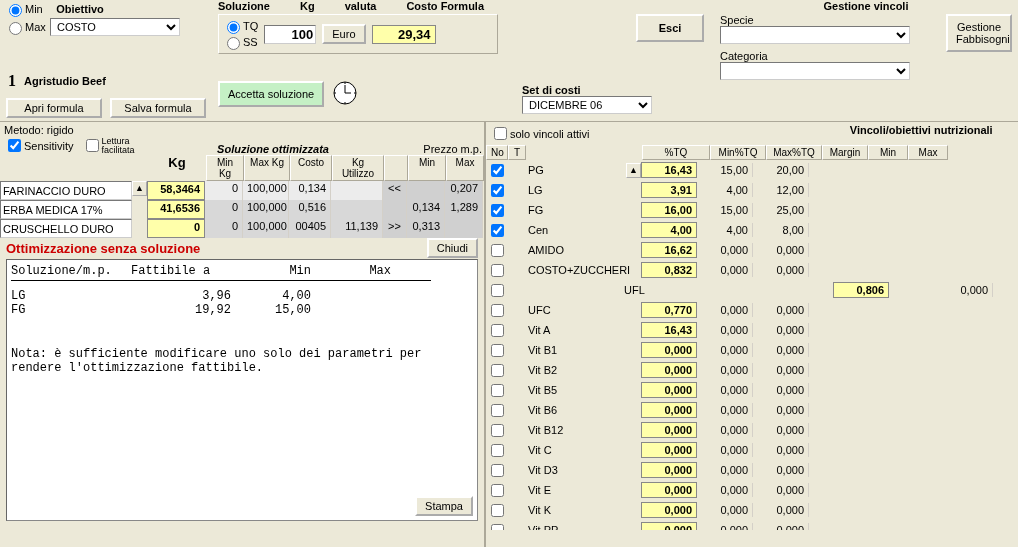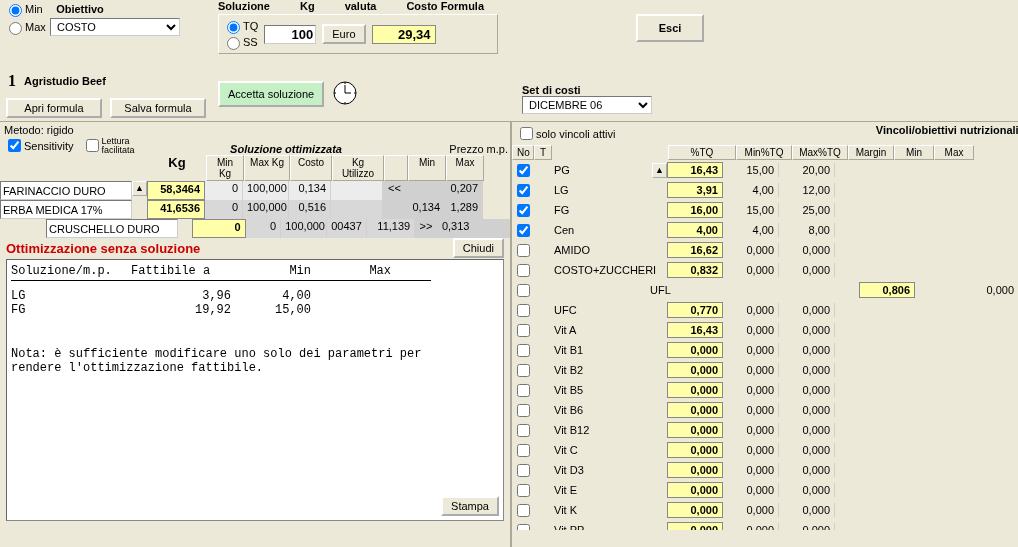--- a/index.html
+++ b/index.html
@@ -118,20 +118,32 @@
           </div>
       </div>
       <input type="text" class="bold" style="width: 52px; text-align: right; font-size: 13px;" value="100">
       <button class="s-btn raised">Euro</button>
       <div class="yellow-field-bold" style="width:64px; font-size:13px;">29,34</div>
     </div>
   </div>
 
   <button class="s-btn raised bold" style="position:absolute; left:636px; top:14px; width:68px; height:28px;">Esci</button>
 
+  <div style="position:absolute; left:720px; top:0; width:292px;">
+    <div class="bold" style="text-align:center;">Gestione vincoli</div>
+    <div style="display:flex; gap:6px; margin-top:2px;">
+      <div style="flex:1;">
+        <div>Specie</div>
+        <select style="width:190px;"><option></option></select>
+        <div style="margin-top:6px;">Categoria</div>
+        <select style="width:190px;"><option></option></select>
+      </div>
+      <button class="s-btn raised" style="width:66px; height:38px; white-space:normal;">Gestione Fabbisogni</button>
+    </div>
+  </div>
 
   <div style="position:absolute; left:8px; top:72px;" class="row">
     <span class="bold" style="font-size:16px; font-family:'Times New Roman',serif; margin-right:8px;">1</span>
     <span class="bold">Agristudio Beef</span>
   </div>
   <div style="position:absolute; left:6px; top:98px;" class="row">
     <button class="s-btn raised" style="width:96px;">Apri formula</button>
     <button class="s-btn raised" style="width:96px; margin-left:8px;">Salva formula</button>
   </div>
 
@@ -210,27 +222,27 @@
           <div style="width:15px;background:#ece9d8;"></div>
           <div class="yellow-field-bold" style="width:58px;">41,6536</div>
           <div class="cell" style="width:38px;background:#d8d8d8;">0</div>
           <div class="cell" style="width:46px;background:#d8d8d8;">100,000</div>
           <div class="cell" style="width:42px;background:#d8d8d8;">0,516</div>
           <div class="cell" style="width:52px;background:#d8d8d8;"></div>
           <div class="cell" style="width:24px;background:#d0d0d0;text-align:center;"></div>
           <div class="cell" style="width:38px;background:#d0d0d0;">0,134</div>
           <div class="cell" style="width:38px;background:#d0d0d0;">1,289</div>
         </div>
-        <div style="display: flex; height: 19px; align-items: stretch; padding-left: 46px;">
+        <div style="display: flex; height: 19px; align-items: stretch;">
           <input type="text" value="CRUSCHELLO DURO" style="width: 132px;">
           <div style="width:15px;background:#ece9d8;"></div>
           <div class="yellow-field-bold" style="width:58px;">0</div>
           <div class="cell" style="width:38px;background:#d8d8d8;">0</div>
           <div class="cell" style="width:46px;background:#d8d8d8;">100,000</div>
-          <div class="cell" style="width:42px;background:#d8d8d8;">00437</div>
+          <div class="cell" style="width:42px;background:#d8d8d8;">00405</div>
           <div class="cell" style="width:52px;background:#d8d8d8;">11,139</div>
           <div class="cell" style="width:24px;background:#d0d0d0;text-align:center;">&gt;&gt;</div>
           <div class="cell" style="width:38px;background:#d0d0d0;">0,313</div>
           <div class="cell" style="width:38px;background:#d0d0d0;"></div>
         </div>
       </div>
 
     <div style="position:relative;">
       <div style="position:absolute; right:6px; top:0;"><button class="s-btn raised">Chiudi</button></div>
     </div>

